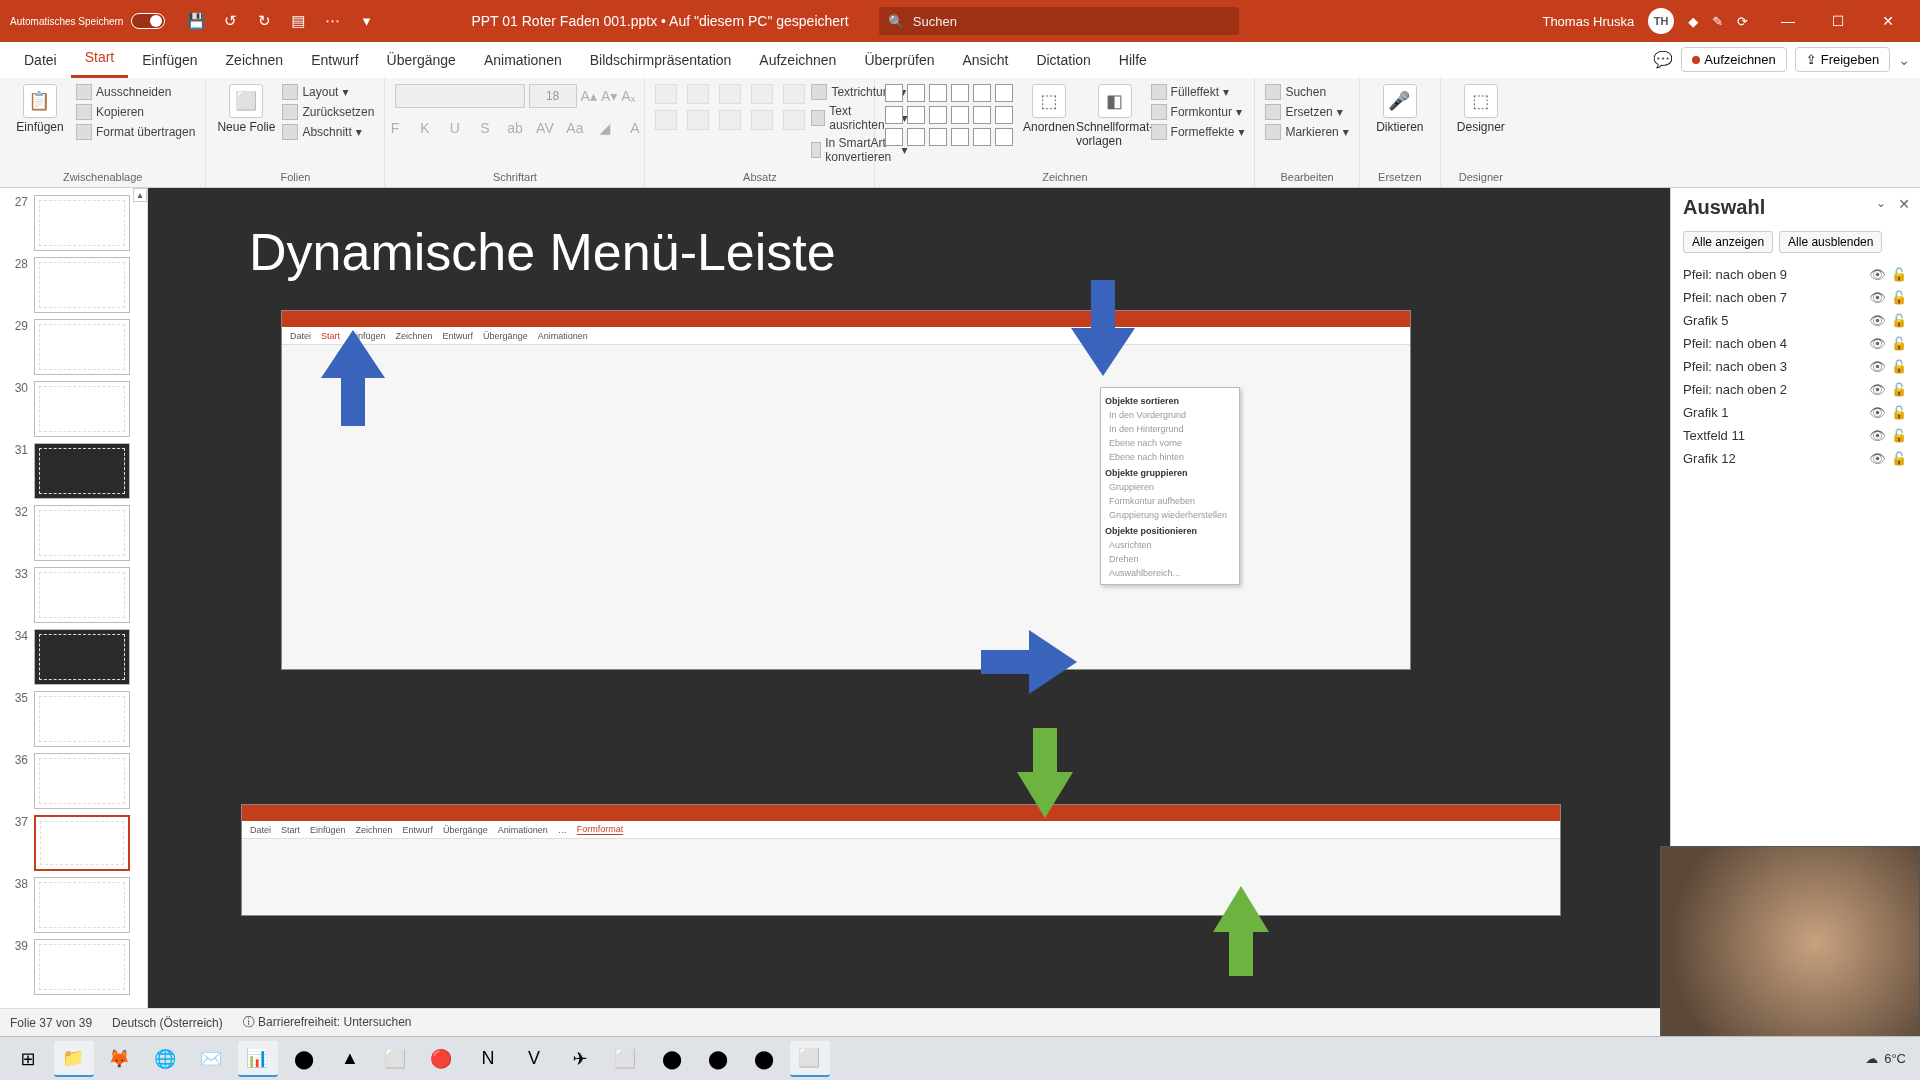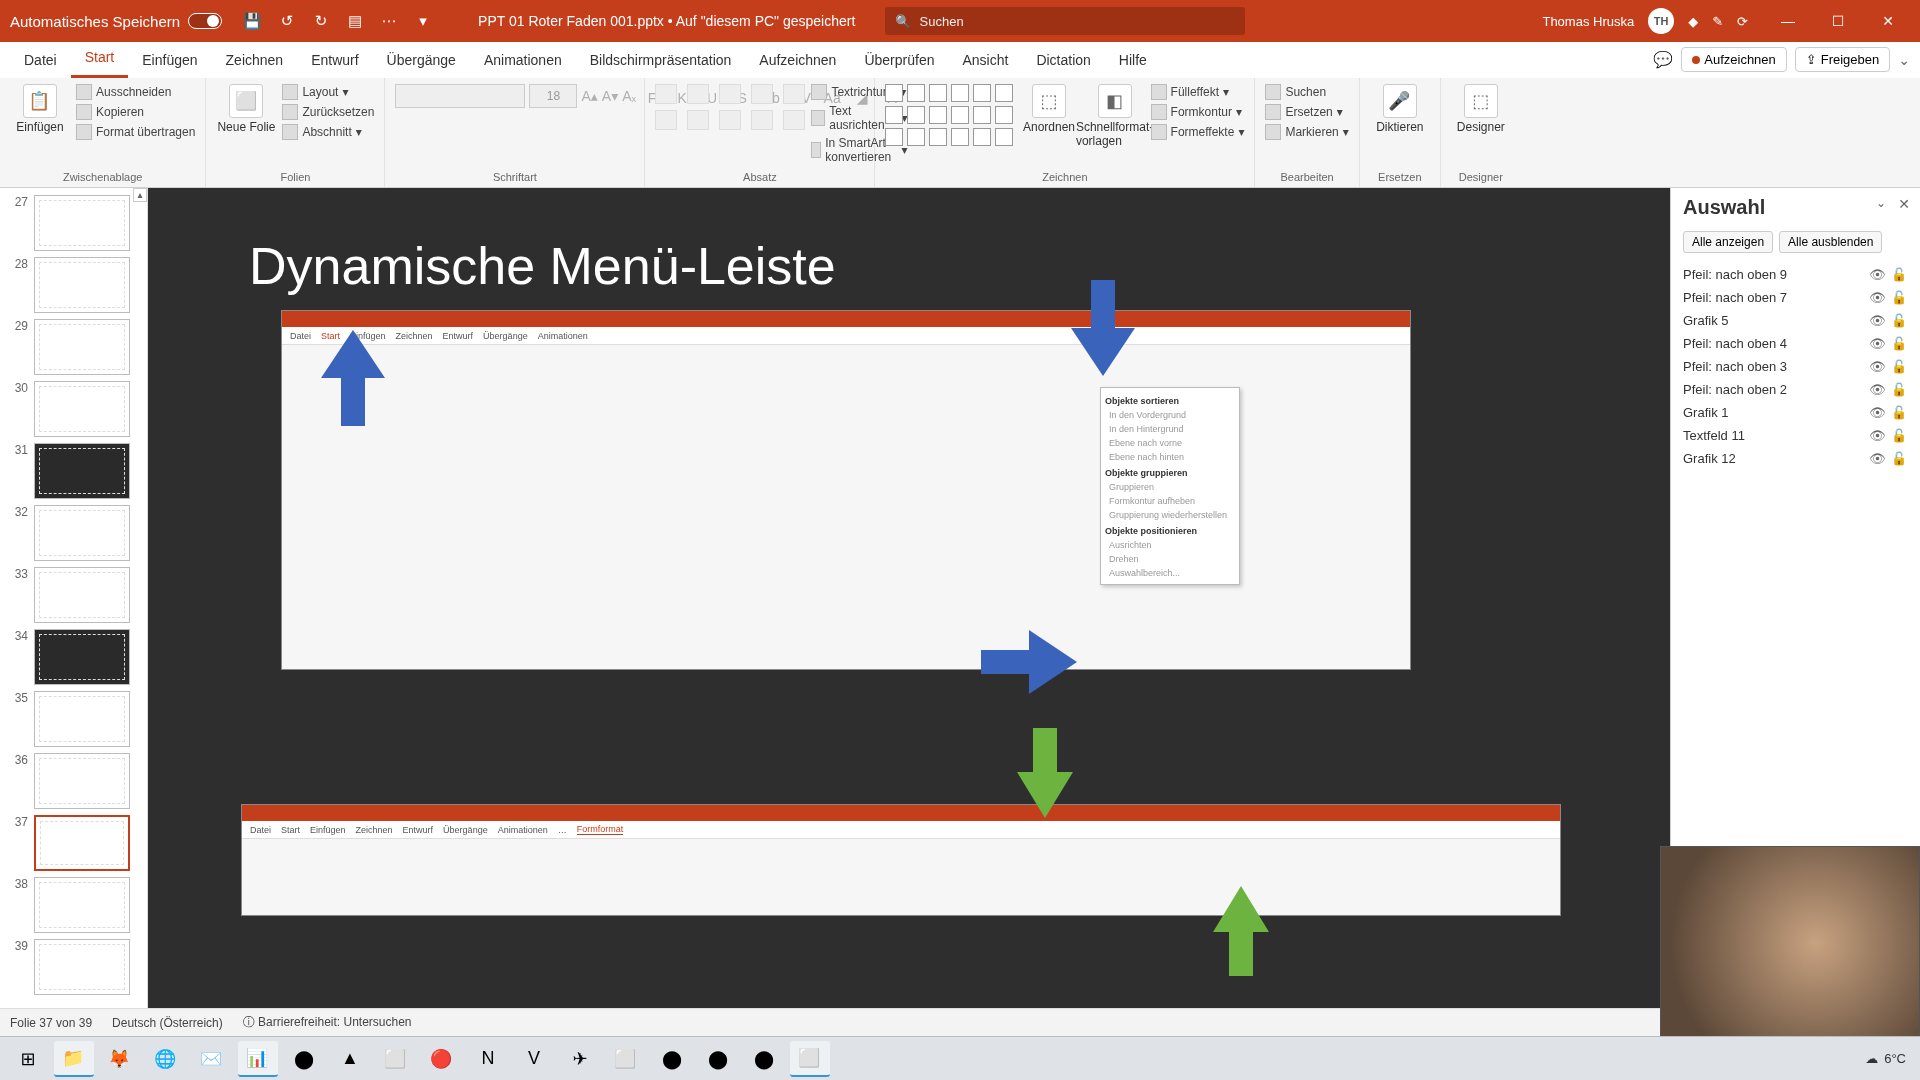--- a/index.html
+++ b/index.html
@@ -1,25 +1,25 @@
 <!DOCTYPE html>
 <html><head>
 <meta charset="utf-8">
 <style>
 * { margin:0; padding:0; box-sizing:border-box; font-family:"Segoe UI",sans-serif; }
 body { width:1920px; height:1080px; background:#fff; overflow:hidden; font-size:14px; position:relative; }
 
 
 .titlebar { height:42px; background:#C43E1C; display:flex; align-items:center; color:#fff; padding:0 10px; }
-.titlebar .autosave { display:flex; align-items:center; gap:8px; font-size:15px; }
+.titlebar .autosave { display:flex; align-items:center; gap:8px; font-size:10px; }
 .toggle { width:34px; height:16px; border:1px solid #fff; border-radius:8px; position:relative; background:rgba(0,0,0,.2); }
 .toggle::after { content:""; position:absolute; width:12px; height:12px; background:#fff; border-radius:50%; top:1px; right:2px; }
 .qat { display:flex; gap:12px; margin-left:20px; align-items:center; }
 .qat span { width:22px; height:22px; display:flex; align-items:center; justify-content:center; font-size:15px; }
-.doctitle { margin-left:44px; font-size:14px; }
+.doctitle { margin-left:94px; font-size:14px; }
 .searchbox { margin-left:30px; background:#9e3014; width:360px; height:28px; border-radius:3px; display:flex; align-items:center; padding:0 10px; gap:8px; color:#eee; font-size:13px; }
 .titlebar .spacer { flex:1; }
 .user-area { display:flex; align-items:center; gap:14px; font-size:13px; }
 .user-badge { background:#fff; color:#555; border-radius:50%; width:26px; height:26px; display:flex; align-items:center; justify-content:center; font-size:11px; font-weight:bold; }
 .win-ctrl { display:flex; gap:6px; margin-left:18px; }
 .win-ctrl span { width:44px; text-align:center; font-size:14px; }
 
 
 .tabs { height:36px; background:#fff; display:flex; align-items:end; padding:0 10px; border-bottom:0; }
 .tab { padding:8px 14px 10px; font-size:14px; color:#333; cursor:pointer; }
@@ -56,21 +56,21 @@
 .thumb-rail .scroll-ind { position:absolute; right:0; top:0; width:14px; height:14px; border:1px solid #ccc; font-size:10px; text-align:center; color:#666; }
 .thumb-row { display:flex; gap:6px; padding:3px 8px; }
 .thumb-num { font-size:12px; color:#666; width:20px; text-align:right; }
 .thumb { width:96px; height:56px; border:1px solid #bbb; background:#fff; position:relative; }
 .thumb.dark { background:#2a2a2a; }
 .thumb.sel { border:2px solid #C43E1C; }
 .thumb .fake { position:absolute; inset:4px; border:1px dashed #ddd; }
 
 .slide-area { flex:1; background:#2e2e2e; position:relative; display:flex; align-items:center; justify-content:center; }
 .slide { width:1416px; height:796px; background:#2e2e2e; position:relative; }
-.slide-title { position:absolute; top:36px; left:48px; color:#fff; font-size:52px; font-weight:400; }
+.slide-title { position:absolute; top:22px; left:48px; color:#fff; font-size:52px; font-weight:400; }
 .inner-img { background:#fff; border:1px solid #888; position:absolute; }
 .arrow { position:absolute; }
 .arrow.blue svg { fill:#3A63BC; }
 .arrow.green svg { fill:#6CB33F; }
 
 .selpane { width:250px; background:#fff; border-left:1px solid #d0d0d0; padding:8px 12px; font-size:13px; position:relative; }
 .selpane h2 { font-size:20px; font-weight:600; color:#333; margin-bottom:12px; }
 .selpane .btns { display:flex; gap:6px; margin-bottom:10px; }
 .selpane .btns button { font-size:12px; border:1px solid #ccc; background:#f7f7f7; padding:3px 8px; border-radius:3px; }
 .sel-item { display:flex; justify-content:space-between; align-items:center; padding:4px 0; font-size:13px; color:#333; }
@@ -204,21 +204,21 @@
         <div class="sbtn">
             <span class="si"></span>
             <span>Zurücksetzen</span>
           </div>
         <div class="sbtn"><span class="si"></span><span>Abschnitt</span> ▾</div>
       </div>
     </div>
     <div class="group-label">Folien</div>
   </div>
   <div class="group" style="width:260px;">
-    <div class="group-body" style="">
+    <div class="group-body" style="flex-direction:column;align-items:center;">
       <div class="font-row">
         <div class="font-sel"></div>
         <div class="size-sel">18</div>
         <span class="dim">A▴</span>
         <span class="dim">A▾</span>
         <span class="dim">Aₓ</span>
       </div>
       <div class="icon-row dim">
         <span>F</span>
         <span>K</span>

